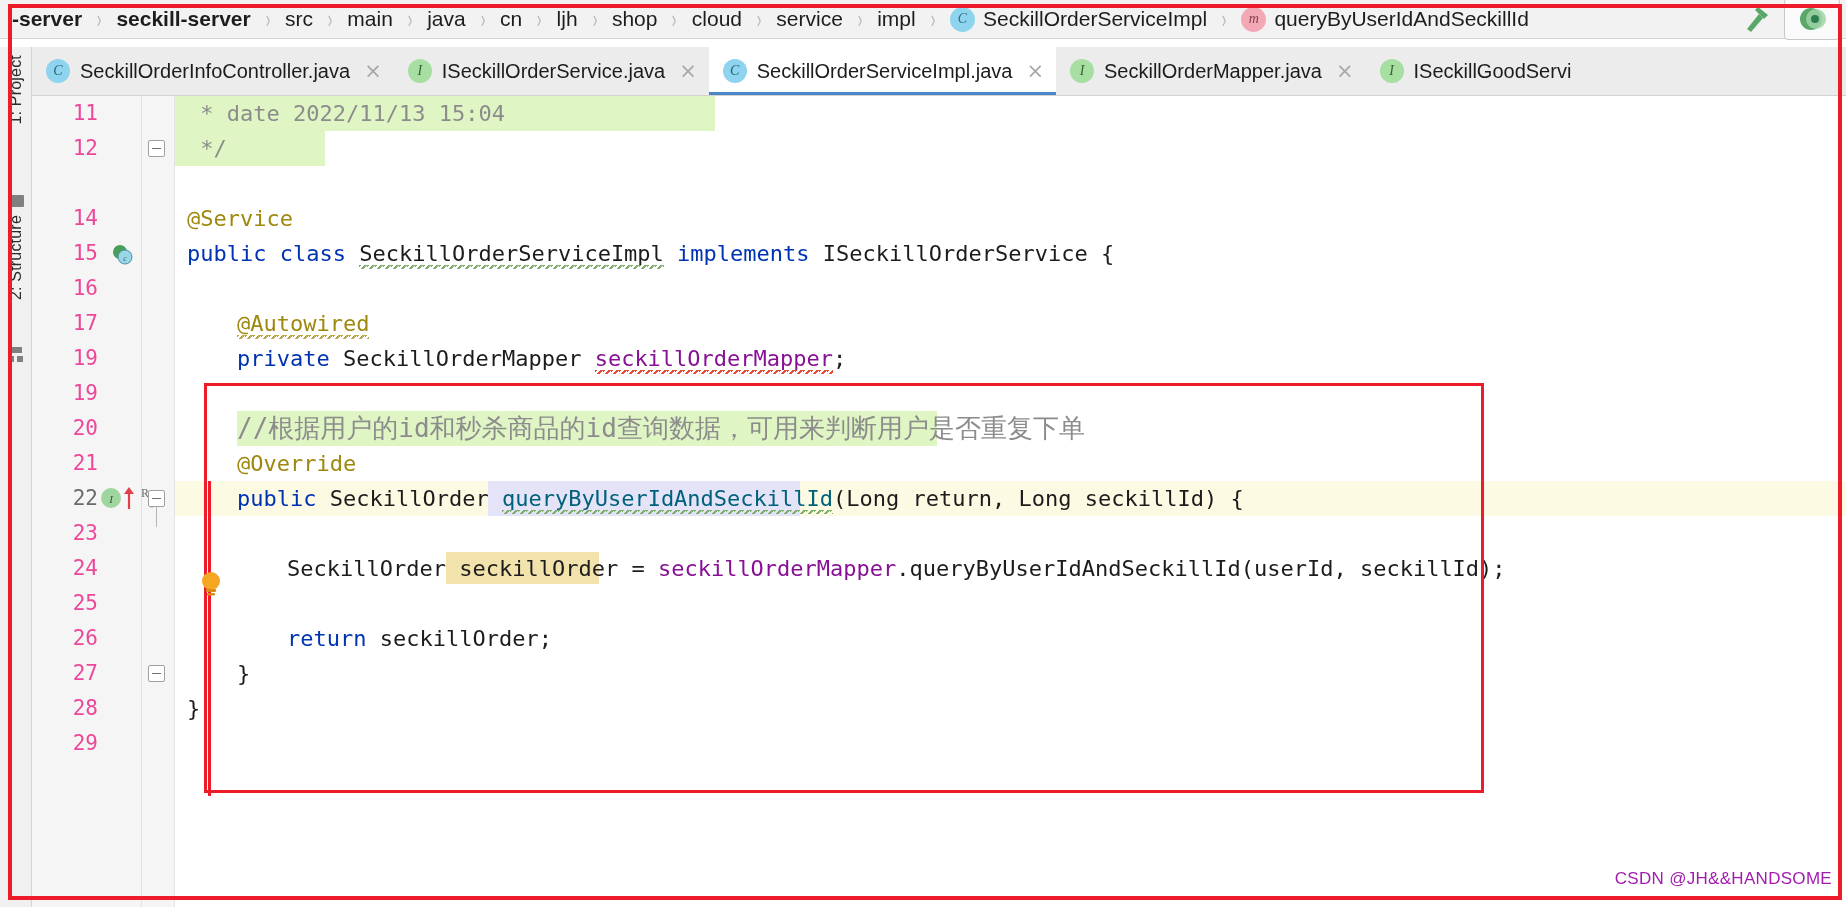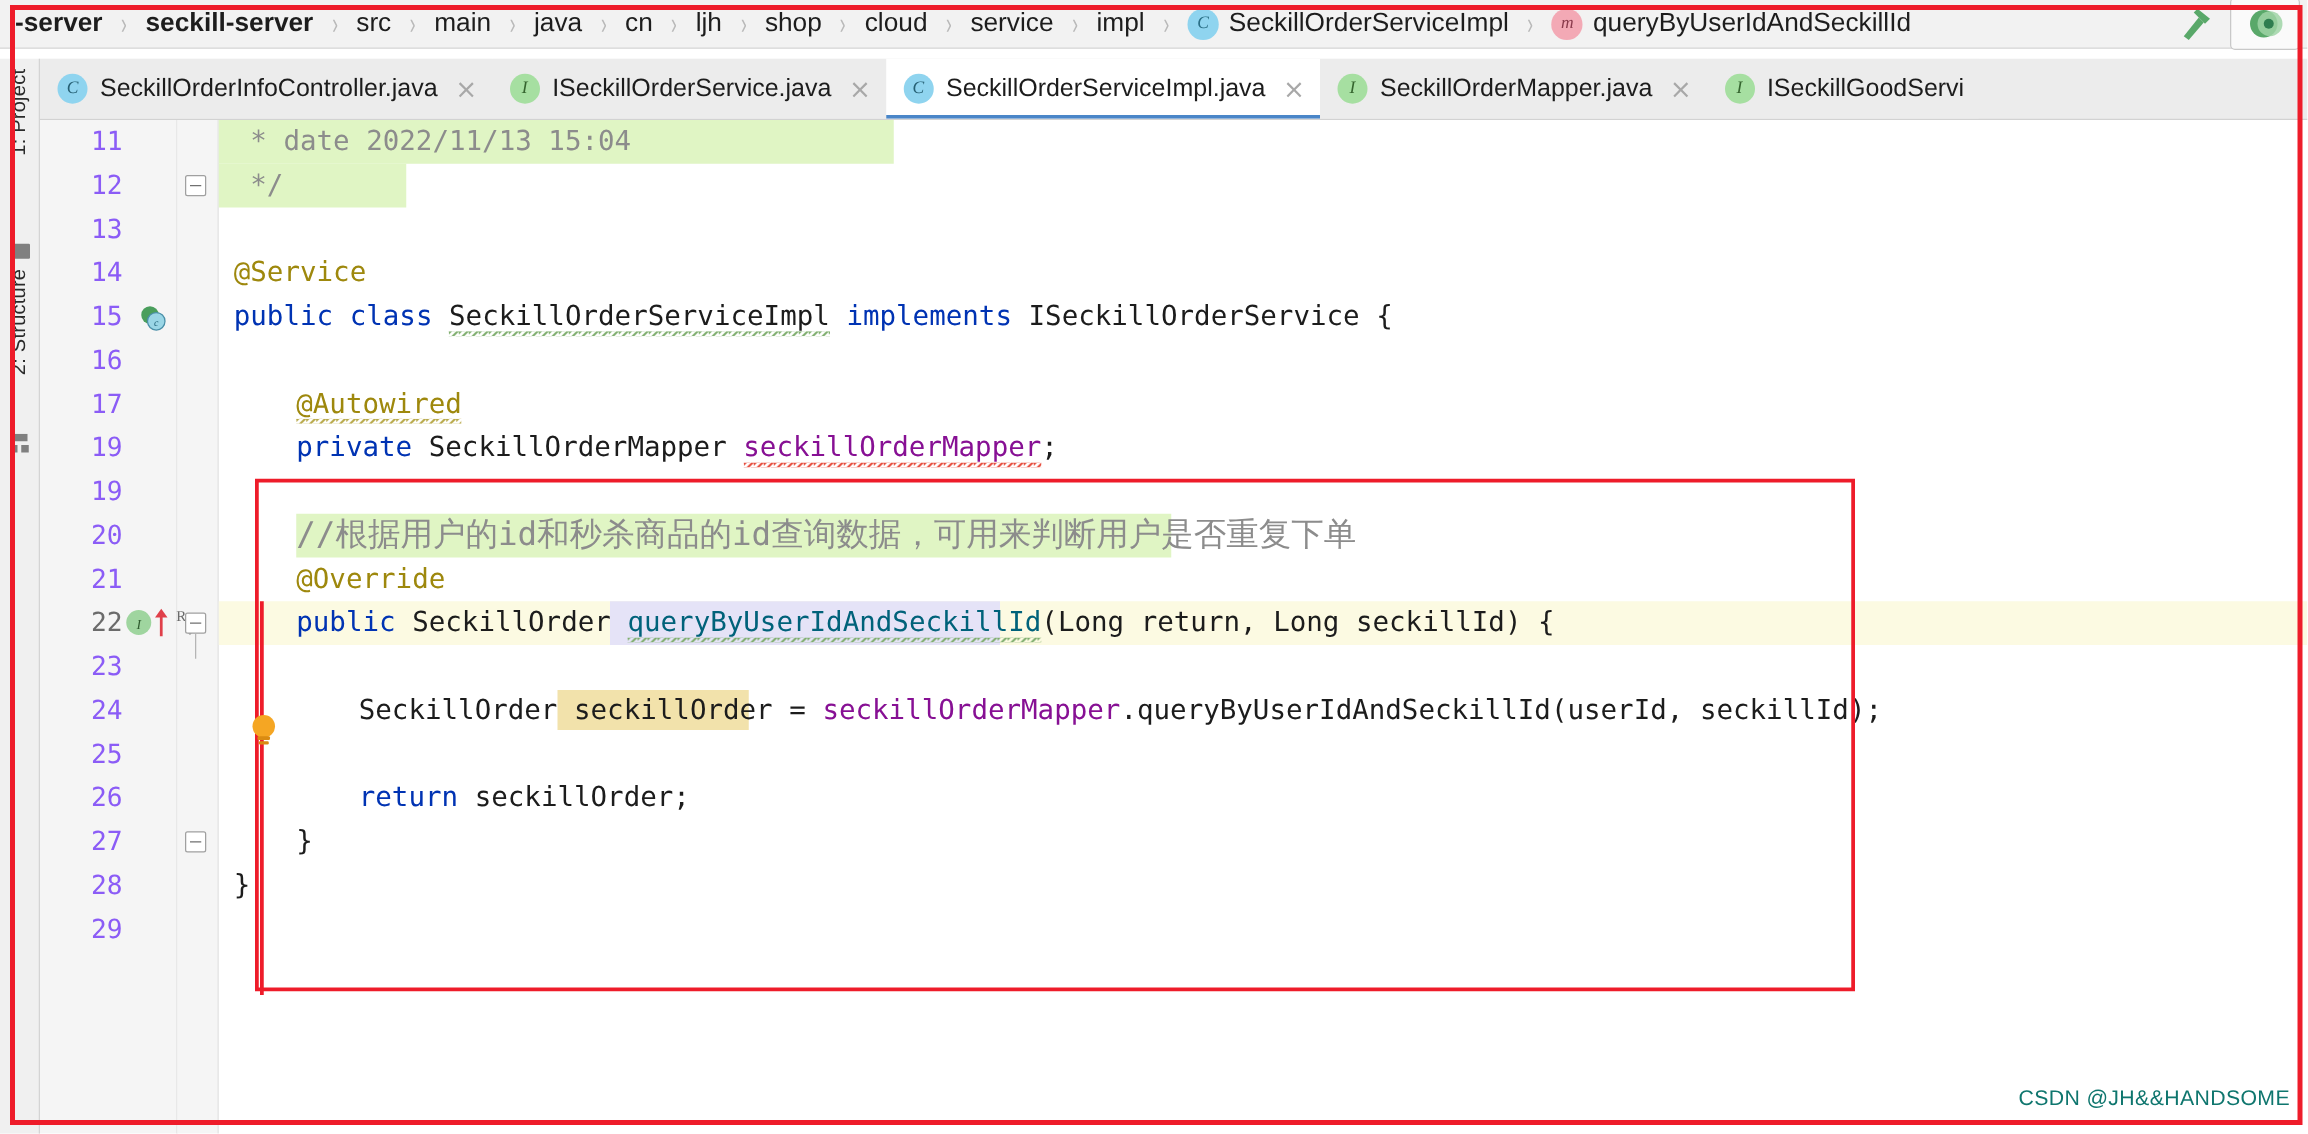--- a/index.html
+++ b/index.html
@@ -200,21 +200,21 @@
     height: 35px;
     display: block;
   }
   .lnum {
     position: absolute;
     left: 0; top: 0;
     width: 66px;
     text-align: right;
     font-family: "DejaVu Sans Mono", monospace;
     font-size: 21px;
-    color: #8b5cf6;
+    color: #ec4899;
     line-height: 35px;
   }
   .lnum.cur { color: #6b6b6b; }
   .ctext {
     position: absolute;
     left: 155px; top: 0;
     line-height: 35px;
     font-family: "DejaVu Sans Mono", monospace;
     font-size: 22px;
     color: #1c1c1c;
@@ -307,21 +307,21 @@
     width: 1280px; height: 410px;
     border: 3px solid #ee1c2a;
     z-index: 25;
     pointer-events: none;
   }
 
   #watermark {
     position: absolute;
     right: 14px; bottom: 18px;
     font-size: 17px;
-    color: #0f766e;
+    color: #a21caf;
     font-family: "Liberation Sans", sans-serif;
     letter-spacing: 0.3px;
     z-index: 40;
   }
 </style>
 </head>
 <body>
 
 <div id="app">
 
@@ -472,24 +472,20 @@
       <span class="lnum">11</span>
       <span class="ctext cmt"> * date 2022/11/13 15:04</span>
     </div>
 
     <div class="code-row" style="top:35px;">
       <span class="lnum">12</span>
       <span class="ctext cmt"> */</span>
     </div>
     <div class="fold-mark" style="top:44px;"></div>
 
-    <div class="code-row" style="top:70px;">
-      <span class="lnum">13</span>
-      <span class="ctext"></span>
-    </div>
 
     <div class="code-row" style="top:105px;">
       <span class="lnum">14</span>
       <span class="ctext anno">@Service</span>
     </div>
 
     <div class="code-row" style="top:140px;">
       <span class="lnum">15</span>
       <span class="ctext"><span class="kw">public</span><span class="plain"> </span><span class="kw">class</span><span class="plain"> </span><span class="plain sq-green">SeckillOrderServiceImpl</span><span class="plain"> </span><span class="kw">implements</span><span class="plain"> </span><span class="plain">ISeckillOrderService {</span></span>
       <span id="impl-badge">

